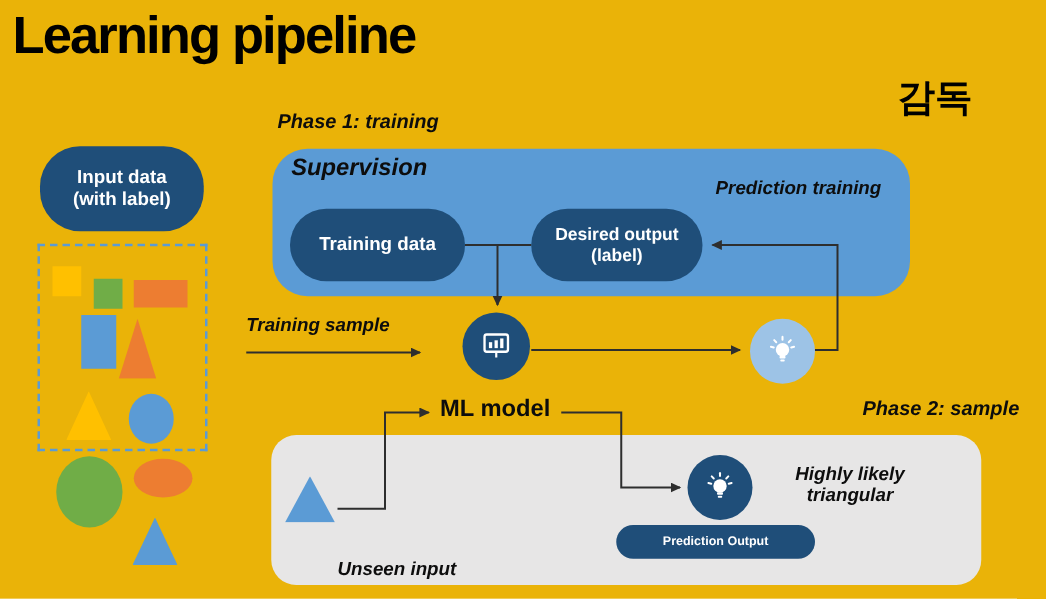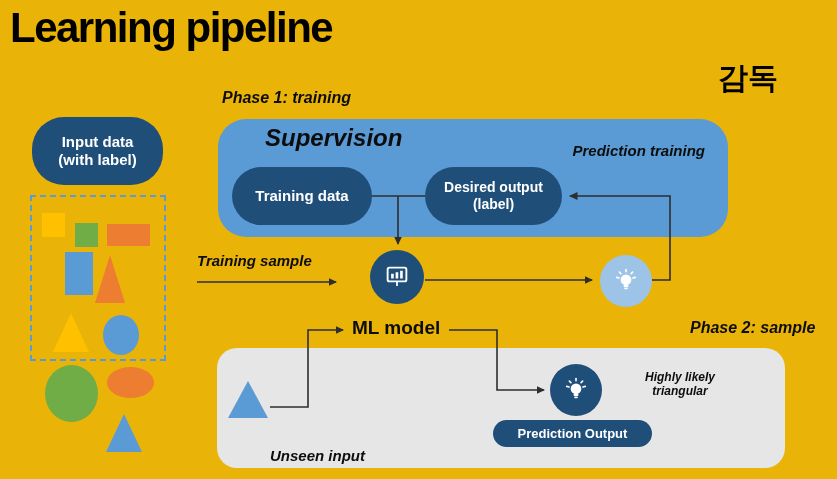--- a/index.html
+++ b/index.html
@@ -21,56 +21,56 @@
   }
   .phase1-label { left:222px; top:89px; }
   .phase2-label { left:690px; top:319px; }
 
   .supervision-box {
     position:absolute; left:218px; top:119px; width:510px; height:118px;
     background:var(--box-blue); border-radius:28px;
   }
   .supervision-title {
     position:absolute; left:233px; top:124px;
-    font-size:24px; font-weight:700; font-style:italic; color:#0d0d0d;margin-left:32px;
+    font-size:19px; font-weight:700; font-style:italic; color:#0d0d0d;
   }
   .parameter-training {
     position:absolute; left:540px; top:142px; width:165px; text-align:right;
     font-size:15px; font-weight:700; font-style:italic; color:#0d0d0d; white-space:nowrap;
   }
   .pill {
     position:absolute; background:var(--navy); color:#fff; font-weight:700;
     display:flex; flex-direction:column; align-items:center; justify-content:center;
     text-align:center; line-height:1.2;
   }
   .training-data-pill { left:232px; top:167px; width:140px; height:58px; border-radius:29px; font-size:15px; }
   .desired-output-pill { left:425px; top:167px; width:137px; height:58px; border-radius:29px; font-size:14px; }
   .input-data-pill { left:32px; top:117px; width:131px; height:68px; border-radius:32px; font-size:15px; }
-  .prediction-pill { left:493px; top:420px; width:159px; height:27px; border-radius:14px; font-size:13px; flex-direction:row; }
+  .prediction-pill { left:493px; top:420px; width:159px; height:27px; border-radius:14px; font-size:10px; flex-direction:row; }
 
   .dashed-box {
     position:absolute; left:30px; top:195px; width:136px; height:166px;
     border:2px dashed var(--box-blue); background:transparent;
   }
   .shape { position:absolute; }
   .shape.triangle { clip-path:polygon(50% 0, 0 100%, 100% 100%); }
   .shape.circle, .shape.ellipse { border-radius:50%; }
 
   .flow-label {
     position:absolute; font-size:15px; font-weight:700; font-style:italic; color:#0d0d0d; white-space:nowrap;
   }
   .training-sample-label { left:197px; top:252px; }
   .unseen-input-label { left:270px; top:419px;margin-top:28px; }
   .ml-model-label {
     position:absolute; left:352px; top:317px;
     font-size:19px; font-weight:700; color:#0d0d0d; white-space:nowrap;
   }
   .highly-likely {
     position:absolute; left:615px; top:371px; width:130px; text-align:center;
-    font-size:12px; font-weight:700; font-style:italic; color:#0d0d0d; line-height:1.15;
+    font-size:15px; font-weight:700; font-style:italic; color:#0d0d0d; line-height:1.15;
   }
 
   .icon-circle {
     position:absolute; border-radius:50%;
     display:flex; align-items:center; justify-content:center;
   }
   .ml-model-circle { left:370px; top:250px; width:54px; height:54px; background:var(--navy); }
   .training-bulb-circle { left:600px; top:255px; width:52px; height:52px; background:var(--light-blue); }
   .prediction-bulb-circle { left:550px; top:364px; width:52px; height:52px; background:var(--navy); }
 

